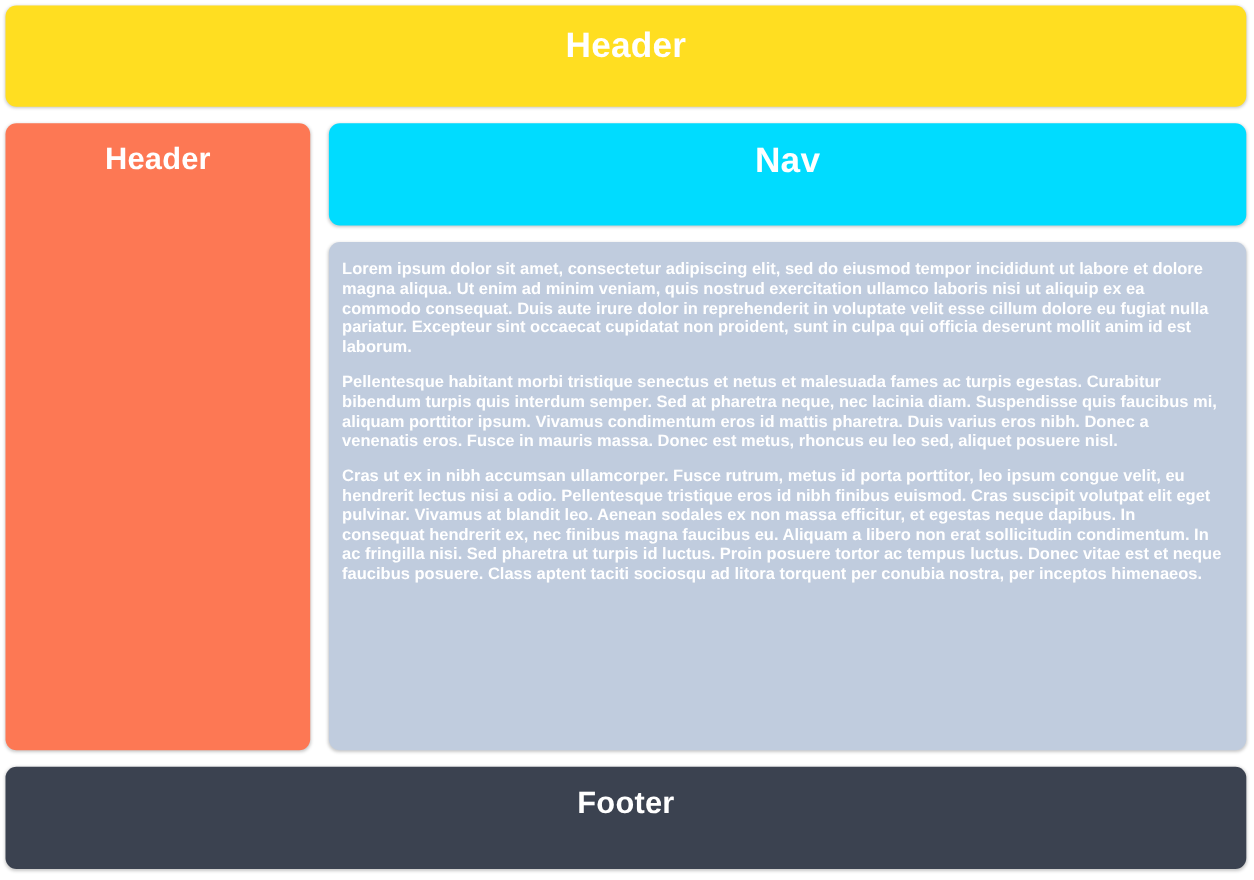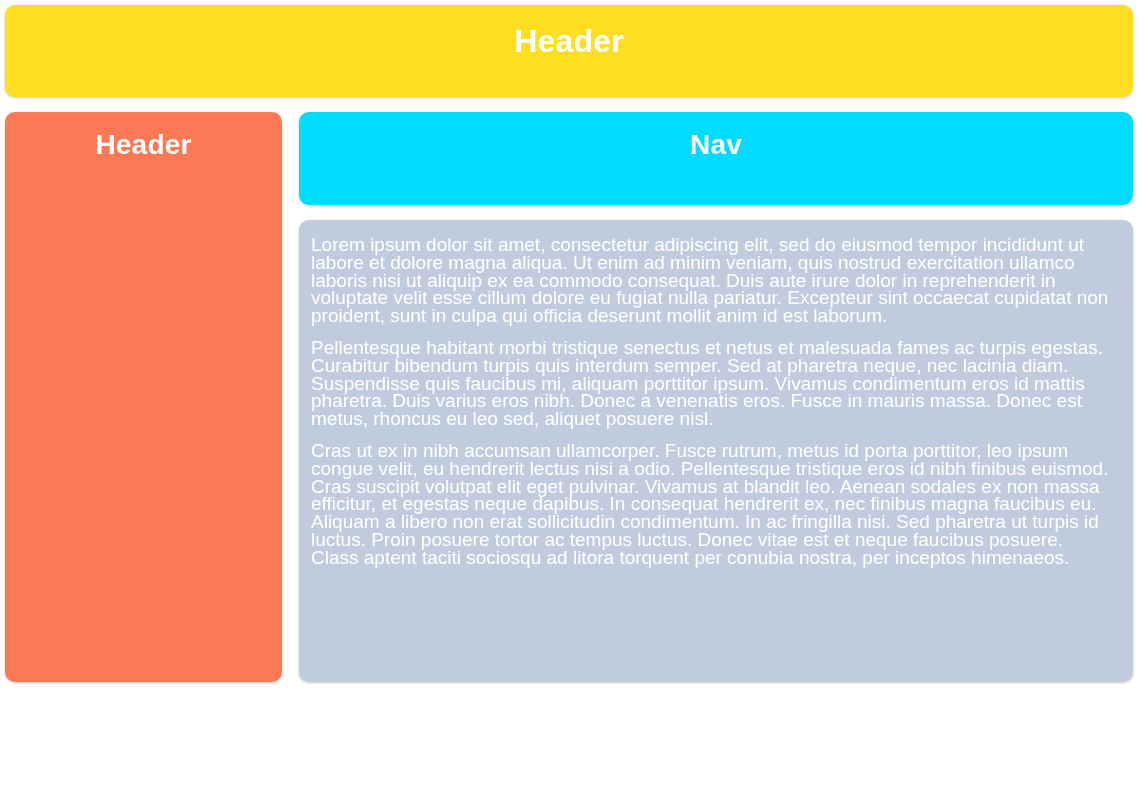--- a/index.html
+++ b/index.html
@@ -64,33 +64,33 @@
     padding-top: 17px;
   }
   .sidebar .panel-title { font-size: 28px; line-height: 32px; }
 
   
   .nav {
     grid-area: nav;
     background: #00dcff;
     padding-top: 17px;
   }
-  .nav .panel-title { font-size: 28px; line-height: 32px; text-align: center; }
+  .nav .panel-title { font-size: 32px; line-height: 32px; text-align: center; }
 
   
   .article {
     grid-area: article;
     background: #c0ccde;
     padding: 16px 22px 10px 12px;
   }
   .article .panel-title { font-size: 28px; line-height: 34px; margin-bottom: 10px; }
   .article p {
-    font-size: 19px;
+    font-size: 15px;
     line-height: 17.8px;
-    font-weight: normal;
+    font-weight: bold;
     color: #ffffff;
     margin: 0 0 14px 0;
     text-align: left;
   }
   .article p:last-child { margin-bottom: 0; }
 
   
   .footer {
     grid-area: footer;
     background: #3b4250;
@@ -114,14 +114,17 @@
   <div class="panel nav">
     <h1 class="panel-title">Nav</h1>
   </div>
 
   <div class="panel article">
     <p>Lorem ipsum dolor sit amet, consectetur adipiscing elit, sed do eiusmod tempor incididunt ut labore et dolore magna aliqua. Ut enim ad minim veniam, quis nostrud exercitation ullamco laboris nisi ut aliquip ex ea commodo consequat. Duis aute irure dolor in reprehenderit in voluptate velit esse cillum dolore eu fugiat nulla pariatur. Excepteur sint occaecat cupidatat non proident, sunt in culpa qui officia deserunt mollit anim id est laborum.</p>
     <p>Pellentesque habitant morbi tristique senectus et netus et malesuada fames ac turpis egestas. Curabitur bibendum turpis quis interdum semper. Sed at pharetra neque, nec lacinia diam. Suspendisse quis faucibus mi, aliquam porttitor ipsum. Vivamus condimentum eros id mattis pharetra. Duis varius eros nibh. Donec a venenatis eros. Fusce in mauris massa. Donec est metus, rhoncus eu leo sed, aliquet posuere nisl.</p>
     <p>Cras ut ex in nibh accumsan ullamcorper. Fusce rutrum, metus id porta porttitor, leo ipsum congue velit, eu hendrerit lectus nisi a odio. Pellentesque tristique eros id nibh finibus euismod. Cras suscipit volutpat elit eget pulvinar. Vivamus at blandit leo. Aenean sodales ex non massa efficitur, et egestas neque dapibus. In consequat hendrerit ex, nec finibus magna faucibus eu. Aliquam a libero non erat sollicitudin condimentum. In ac fringilla nisi. Sed pharetra ut turpis id luctus. Proin posuere tortor ac tempus luctus. Donec vitae est et neque faucibus posuere. Class aptent taciti sociosqu ad litora torquent per conubia nostra, per inceptos himenaeos.</p>
   </div>
 
+  <div class="panel footer">
+    <h1 class="panel-title">Footer</h1>
+  </div>
 
 </div>
 
 </body></html>

